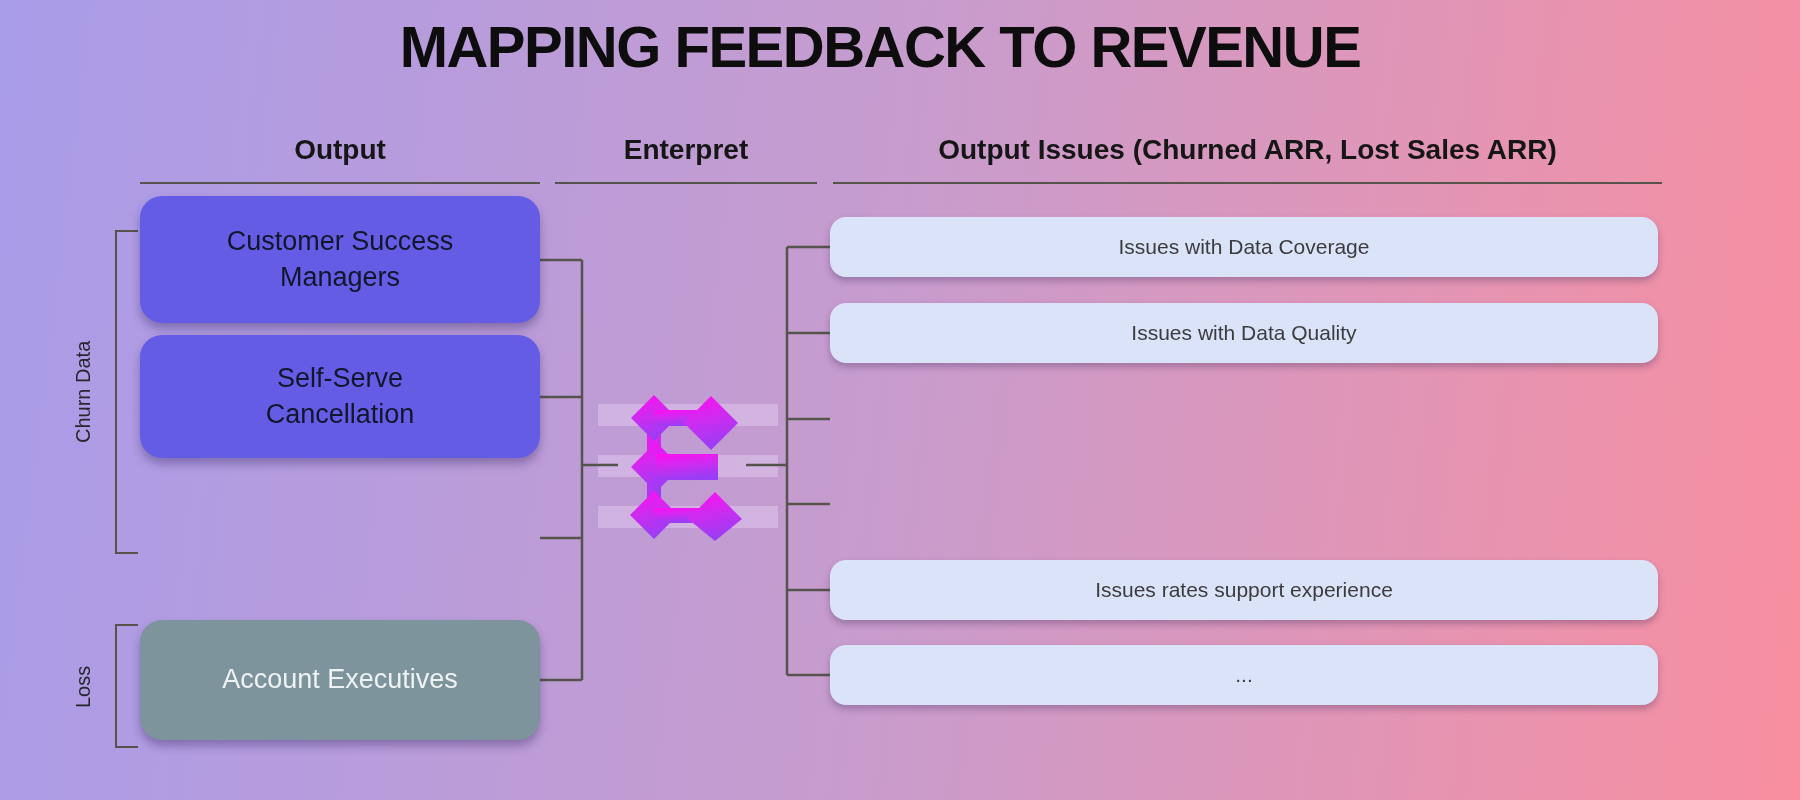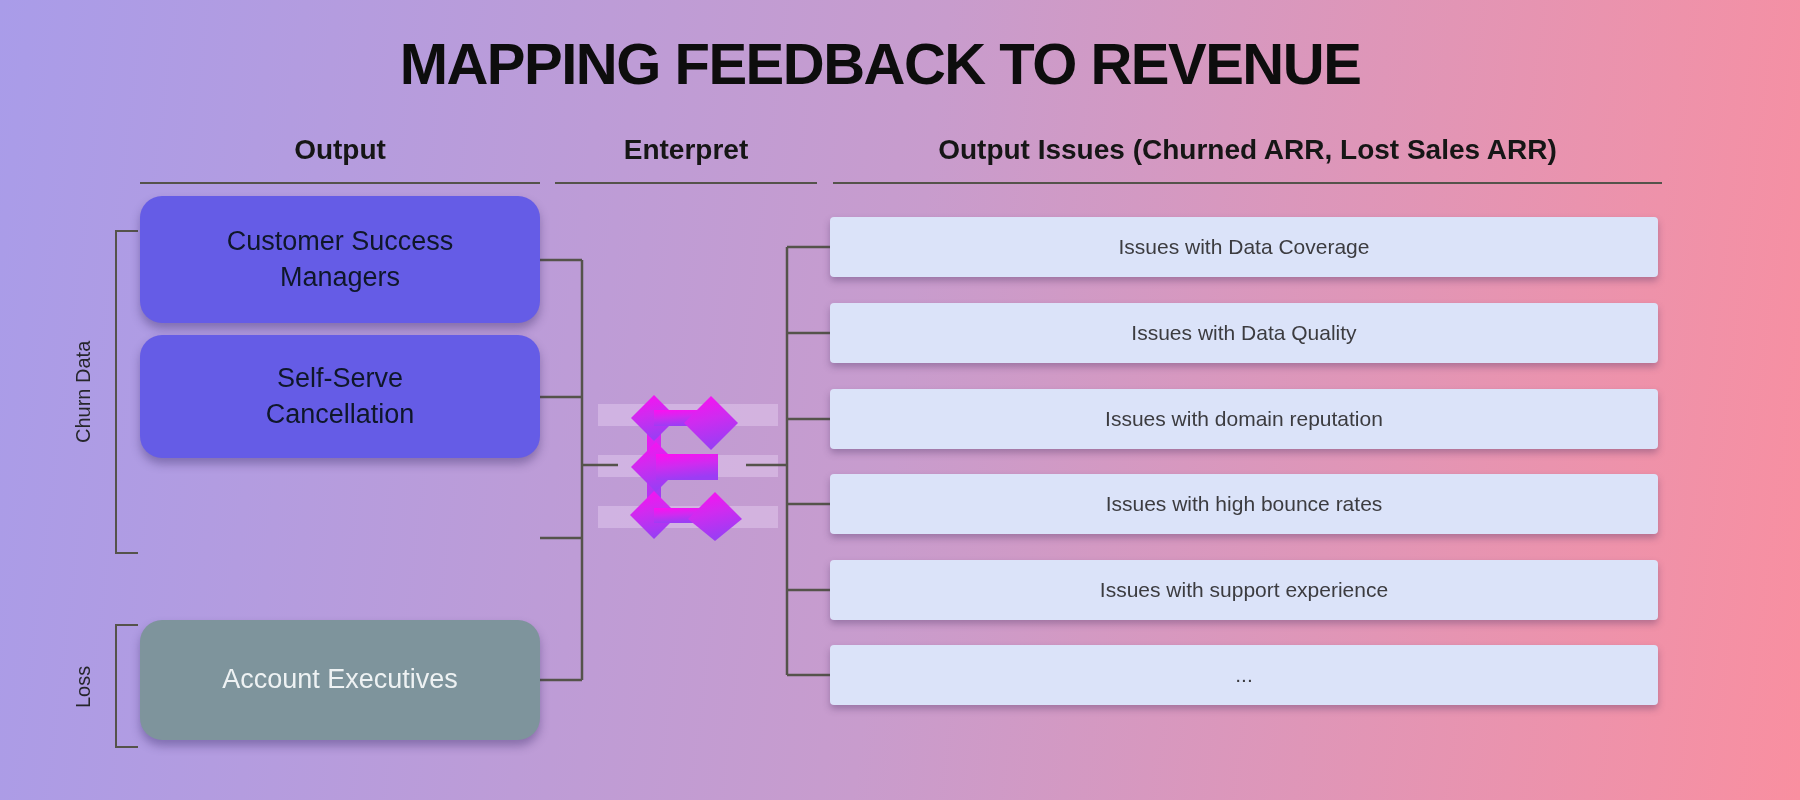--- a/index.html
+++ b/index.html
@@ -4,21 +4,21 @@
 <style>
   html,body{margin:0;padding:0;background:#888;}
   .canvas{
     position:relative;
     width:1800px;height:800px;
     overflow:hidden;
     background:linear-gradient(97deg,#a99ce9 0%,#c89ccd 50%,#f98fa0 100%);
     font-family:"Liberation Sans","DejaVu Sans",sans-serif;
   }
   .page-title{
-    position:absolute;left:0;top:30px;width:1760px;
+    position:absolute;left:0;top:13px;width:1760px;
     text-align:center;
     font-size:58px;font-weight:800;letter-spacing:-1.5px;
     color:#0d0d0d;
   }
   .col-header{
     position:absolute;top:118px;height:66px;
     display:flex;align-items:center;justify-content:center;
     border-bottom:2px solid #55534b;
     font-size:28px;font-weight:700;color:#161616;
     box-sizing:border-box;
@@ -47,21 +47,21 @@
     font-size:27px;line-height:1.32;
     box-shadow:0 6px 10px rgba(40,30,90,.35);
   }
   .src .inner{max-width:280px;}
   .src-1{top:196px;height:127px;}
   .src-2{top:335px;height:123px;}
   .src-3{top:473px;height:130px;}
   .src-4{top:620px;height:120px;background:#7e949c;color:#eef2f3;}
 
   .out{
-    left:830px;width:828px;height:60px;border-radius:4px;
+    left:830px;width:828px;height:60px;border-radius:16px;
     background:#dbe3f9;color:#3c3c40;font-size:21px;
     box-shadow:0 4px 7px rgba(70,45,95,.35);
   }
   .out-1{top:217px;} .out-2{top:303px;} .out-3{top:389px;}
   .out-4{top:474px;} .out-5{top:560px;} .out-6{top:645px;}
 
   .connectors{position:absolute;left:0;top:0;}
   .logo{position:absolute;left:616px;top:391px;}
 </style>
 </head>
@@ -130,26 +130,20 @@
   <div class="node src src-4">
     <span class="inner">Account Executives</span>
   </div>
 
   <div class="node out out-1">
     <span>Issues with Data Coverage</span>
   </div>
   <div class="node out out-2">
     <span>Issues with Data Quality</span>
   </div>
-  <div class="node out out-3">
-    <span>Issues with domain reputation</span>
-  </div>
-  <div class="node out out-4">
-    <span>Issues with high bounce rates</span>
-  </div>
   <div class="node out out-5">
-    <span>Issues with support experience</span>
+    <span>Issues rates support experience</span>
   </div>
   <div class="node out out-6">
     <span>...</span>
   </div>
 
 </div>
 
 </body></html>

